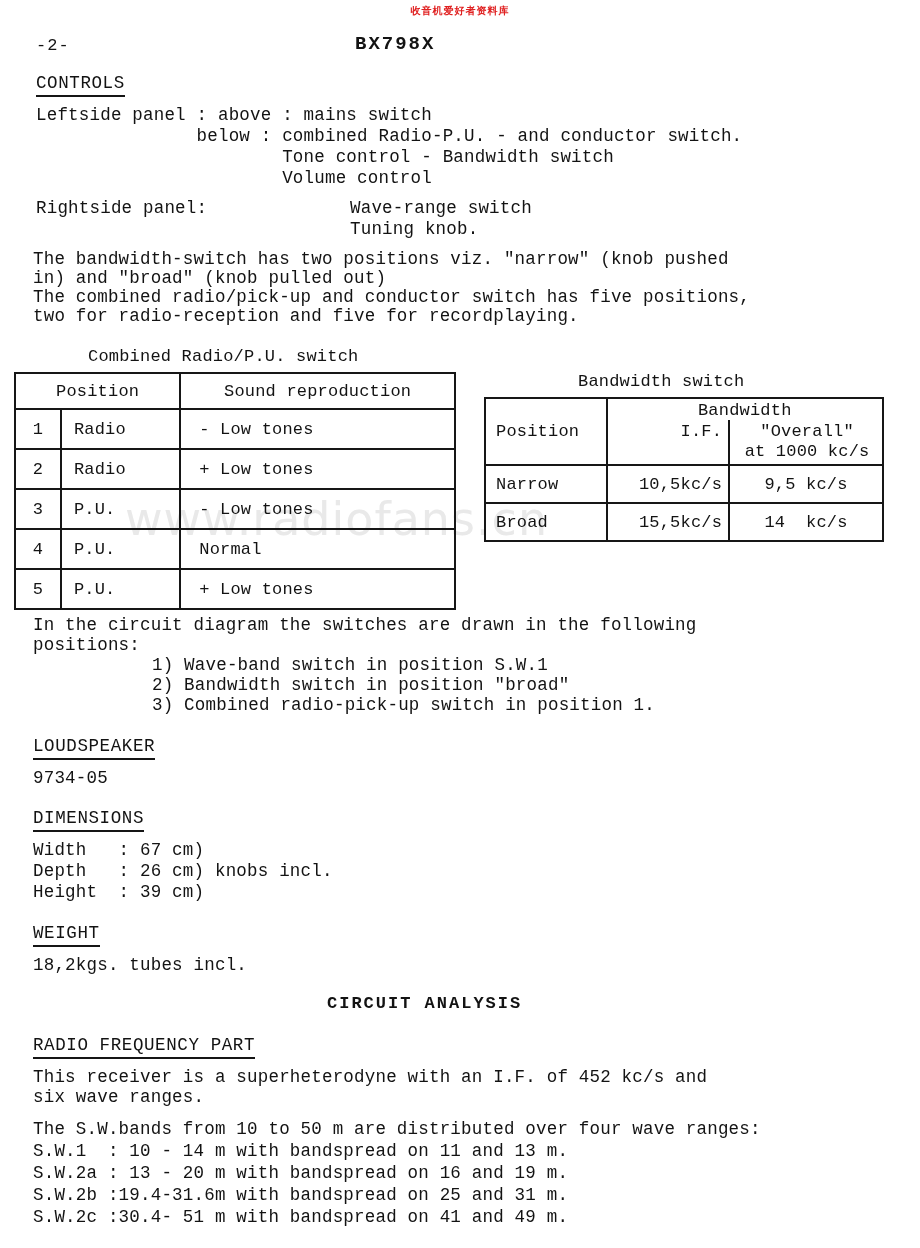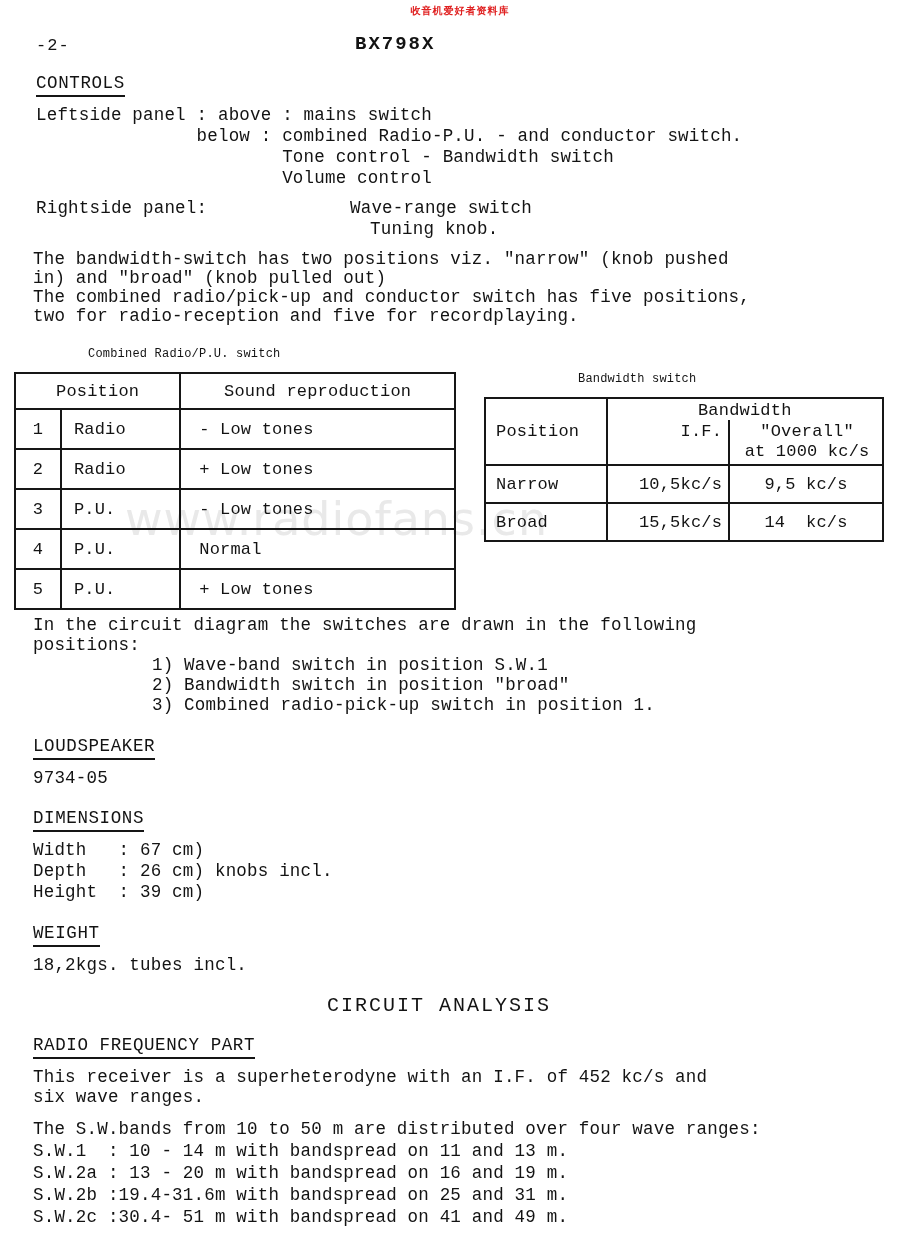--- a/index.html
+++ b/index.html
@@ -94,30 +94,30 @@
     white-space: pre;
     font-size: 17.5px;
     line-height: 21px;
     letter-spacing: 0.6px;
     border-bottom: 2px solid #151515;
     padding-bottom: 1px;
   }
   .ctr {
     position: absolute;
     white-space: pre;
-    font-size: 20px;
+    font-size: 17px;
     letter-spacing: 2px;
-    font-weight: normal;
+    font-weight: bold;
   }
 
   
   .tbl-cap {
     position: absolute;
     white-space: pre;
-    font-size: 12px;
+    font-size: 17px;
     letter-spacing: 0.2px;
   }
   table.doc {
     position: absolute;
     border-collapse: collapse;
     font-size: 17px;
     letter-spacing: 0.2px;
     background: transparent;
     z-index: 3;
   }
@@ -166,21 +166,21 @@
 
   <div class="hd" style="left:36px; top:73px;">CONTROLS</div>
 
   <div class="blk" style="left:36px; top:105px;">Leftside panel : above : mains switch</div>
   <div class="blk" style="left:36px; top:126px;">               below : combined Radio-P.U. - and conductor switch.</div>
   <div class="blk" style="left:36px; top:147px;">                       Tone control - Bandwidth switch</div>
   <div class="blk" style="left:36px; top:168px;">                       Volume control</div>
 
   <div class="blk" style="left:36px; top:198px;">Rightside panel:</div>
   <div class="blk" style="left:350px; top:198px;">Wave-range switch</div>
-  <div class="blk" style="left:370px; top:219px;">Tuning knob.</div>
+  <div class="blk" style="left:350px; top:219px;">Tuning knob.</div>
 
   <div class="blk" style="left:33px; top:249px;">The bandwidth-switch has two positions viz. "narrow" (knob pushed</div>
   <div class="blk" style="left:33px; top:268px;">in) and "broad" (knob pulled out)</div>
   <div class="blk" style="left:33px; top:287px;">The combined radio/pick-up and conductor switch has five positions,</div>
   <div class="blk" style="left:33px; top:306px;">two for radio-reception and five for recordplaying.</div>
 
   <div class="tbl-cap" style="left:88px; top:347px;">Combined Radio/P.U. switch</div>
   <div class="tbl-cap" style="left:578px; top:372px;">Bandwidth switch</div>
 
   <table class="doc" id="tbl-combined">

